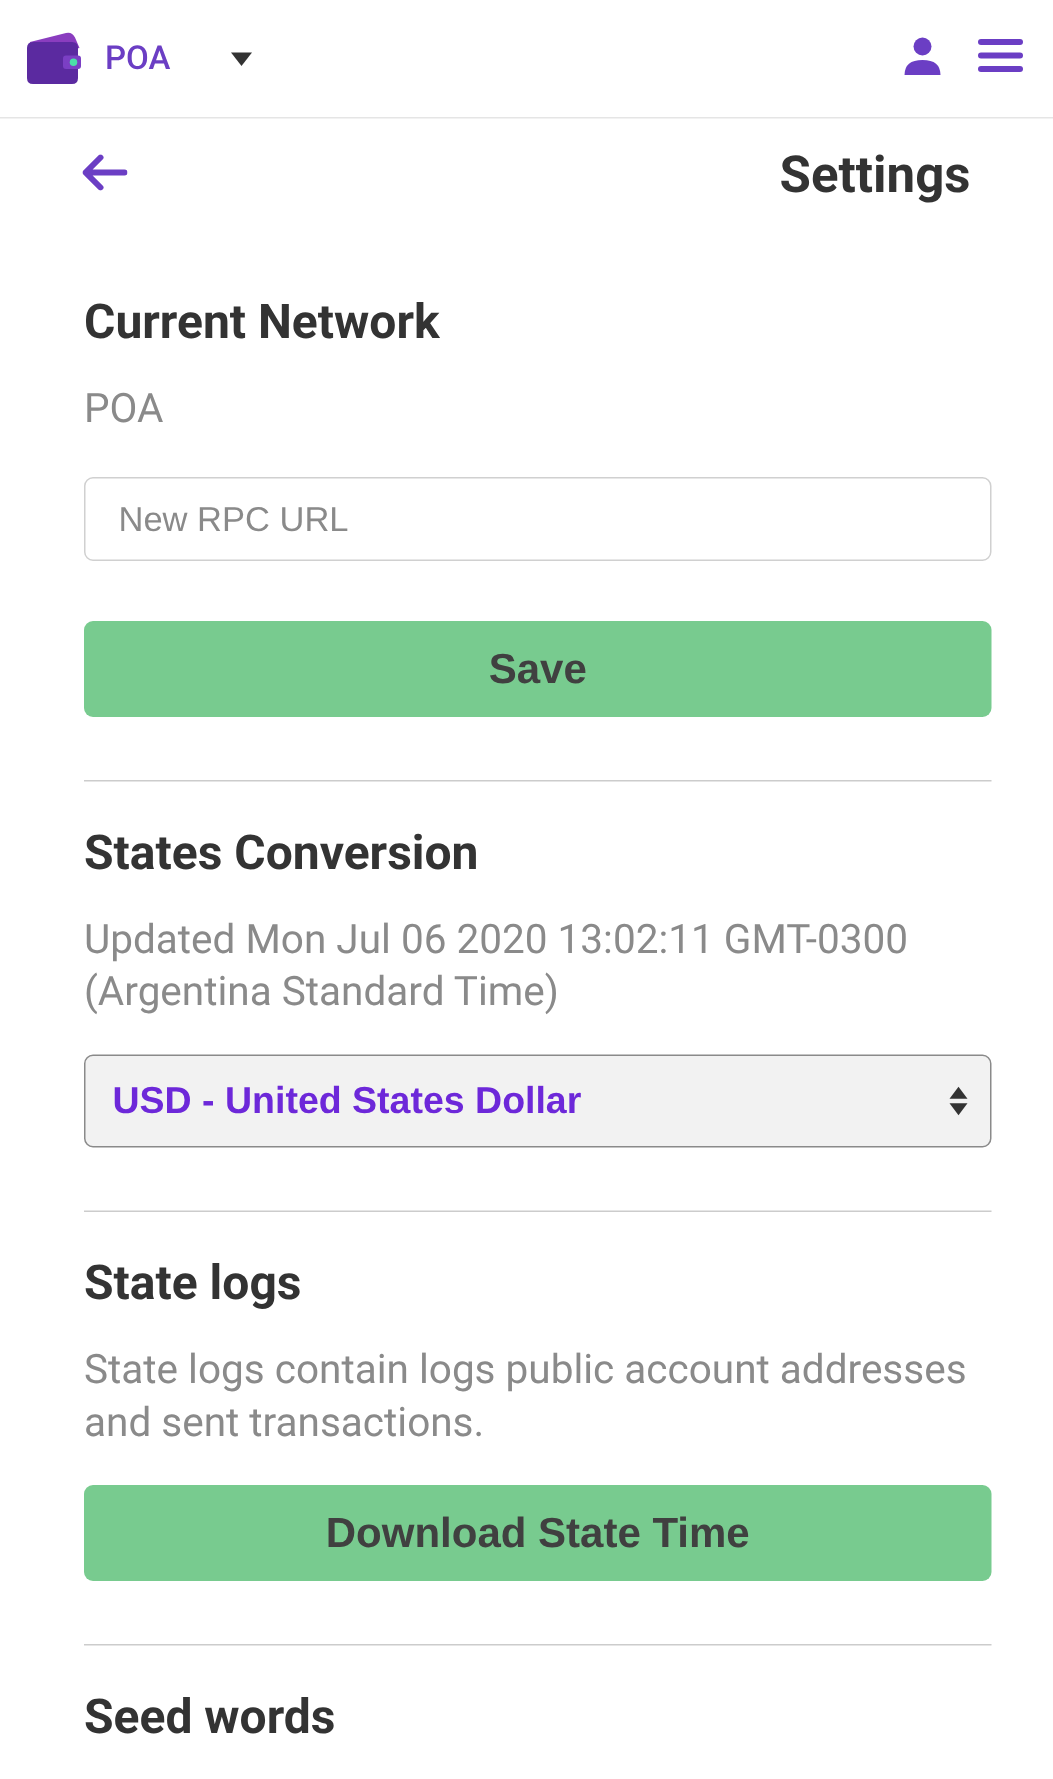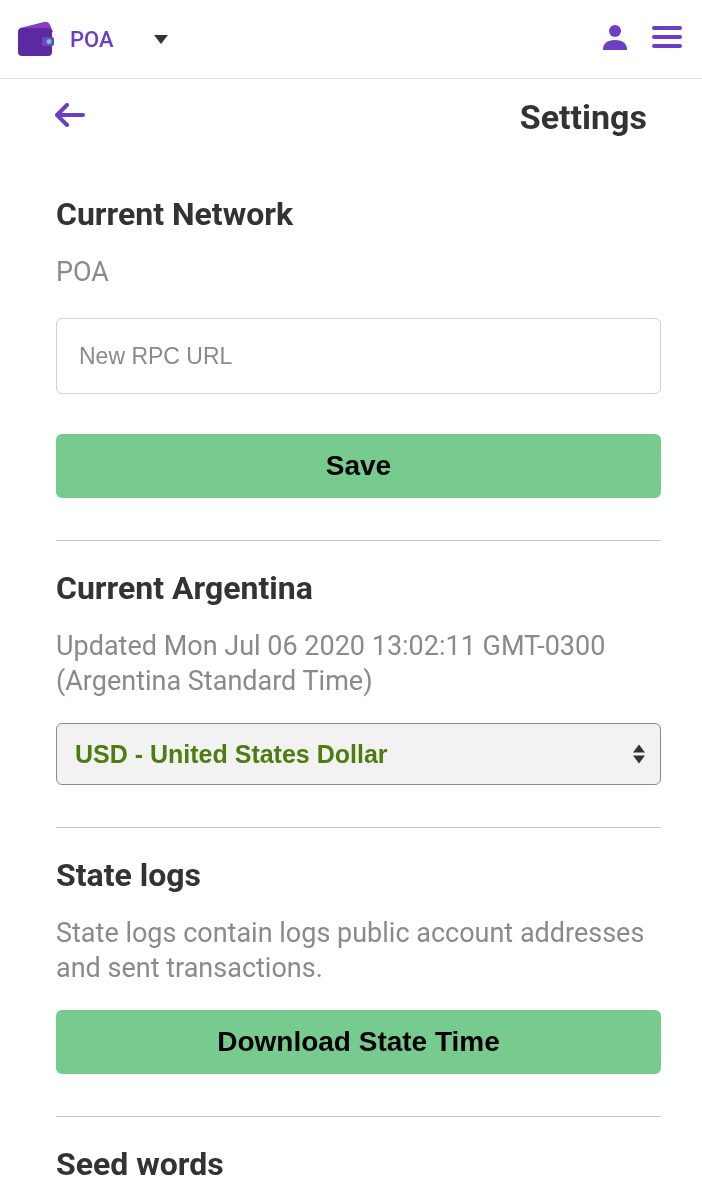--- a/index.html
+++ b/index.html
@@ -95,56 +95,56 @@
     }
     .section-subtext {
       font-size: 27px;
       color: #8a8a8a;
       font-weight: 400;
       line-height: 1.3;
       margin-bottom: 24px;
     }
     .input-field {
       width: 100%;
-      height: 76px;
+      height: 56px;
       border: 1px solid #d0d0d0;
       border-radius: 6px;
       padding: 0 22px;
       font-size: 23px;
       color: #333;
       background: #fff;
       margin-bottom: 40px;
     }
     .input-field::placeholder {
       color: #8a8a8a;
     }
     .btn-green {
       width: 100%;
       height: 64px;
       background: #78cb8f;
       border: none;
       border-radius: 6px;
-      color: #000000;
+      color: #404040;
       font-size: 28px;
       font-weight: 700;
       cursor: pointer;
     }
     .select-wrapper {
       position: relative;
       width: 100%;
     }
     .select-field {
       width: 100%;
       height: 62px;
       border: 1px solid #8a8a8a;
       border-radius: 6px;
       padding: 0 48px 0 18px;
       font-size: 25px;
       font-weight: 600;
-      color: #4d7c0f;
+      color: #6d28d9;
       background: #f2f2f2;
       appearance: none;
       -webkit-appearance: none;
       cursor: pointer;
     }
     .select-caret {
       position: absolute;
       right: 16px;
       top: 50%;
       transform: translateY(-50%);
@@ -220,21 +220,21 @@
 <div class="content">
 
   <div class="section">
     <div class="section-title">Current Network</div>
     <div class="section-subtext" style="margin-bottom:28px;">POA</div>
     <input class="input-field" type="text" placeholder="New RPC URL" style="">
     <button class="btn-green">Save</button>
   </div>
 
   <div class="section">
-    <div class="section-title">Current Argentina</div>
+    <div class="section-title">States Conversion</div>
     <div class="section-subtext">Updated Mon Jul 06 2020 13:02:11 GMT-0300 (Argentina Standard Time)</div>
     <div class="select-wrapper">
       <select class="select-field">
         <option>USD - United States Dollar</option>
       </select>
       <div class="select-caret">
         <div class="caret-up-sm"></div>
         <div class="caret-down-sm"></div>
       </div>
     </div>

